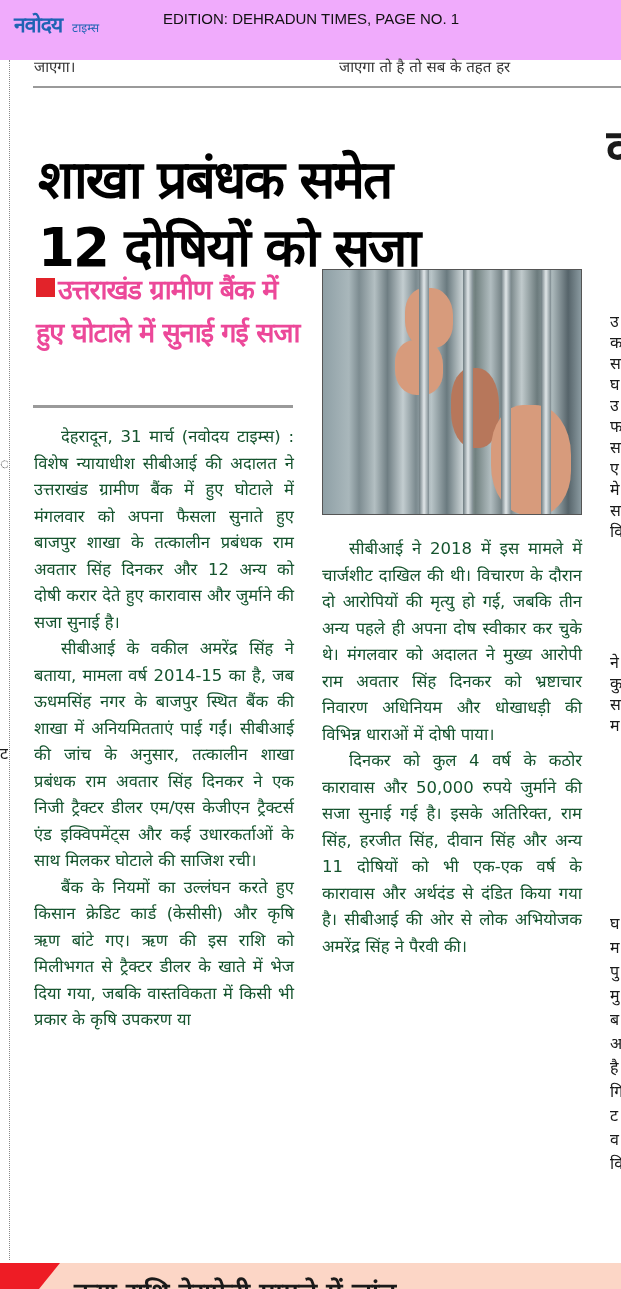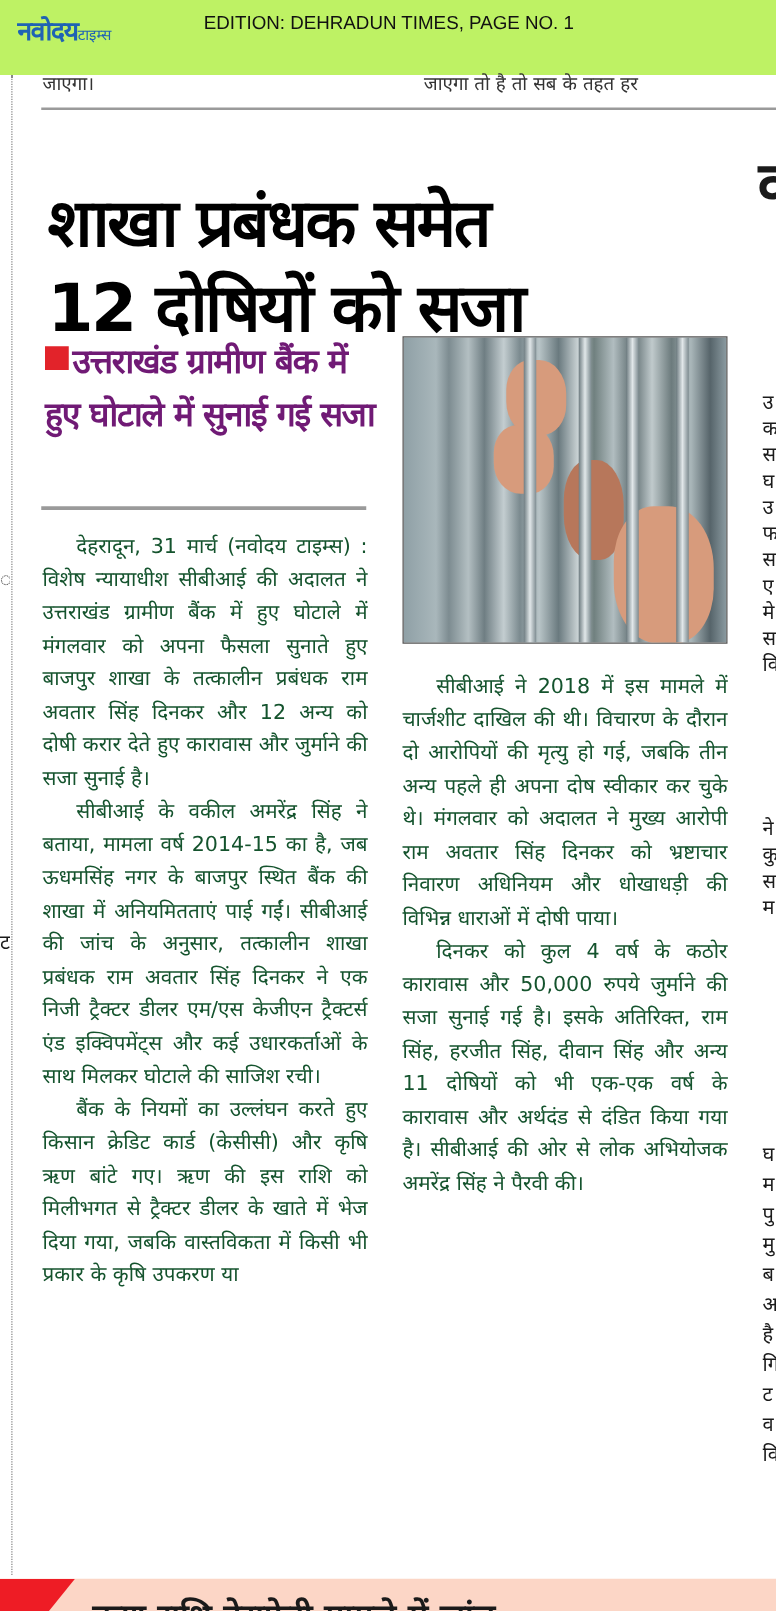--- a/index.html
+++ b/index.html
@@ -1,27 +1,27 @@
 <!DOCTYPE html>
 <html><head>
   <meta charset="utf-8">
   <style>
     html, body { margin:0; padding:0; }
     body { width:621px; height:1289px; overflow:hidden; background:#ffffff; position:relative; font-family:"DejaVu Sans", sans-serif; color:#1a1a1a; }
-    .topbar { position:absolute; left:0; top:0; width:621px; height:60px; background:#bef264; }
+    .topbar { position:absolute; left:0; top:0; width:621px; height:60px; background:#f0abfc; }
     .logo { position:absolute; left:14px; top:10px; display:flex; align-items:baseline; }
     .logo-main { color:#1f63b4; font-weight:bold; font-size:21px; letter-spacing:-1px; }
-    .logo-sub { color:#1f63b4; font-size:12px; margin-left:0; }
+    .logo-sub { color:#1f63b4; font-size:12px; margin-left:10px; }
     .edition { position:absolute; left:163px; top:9px; font-family:"Liberation Sans", sans-serif; font-size:15px; line-height:20px; color:#111; }
     .vline-left { position:absolute; left:9px; top:60px; height:1200px; border-left:1px dotted #888; }
     .prev-text { position:absolute; top:58px; font-size:15px; color:#333; white-space:nowrap; overflow:hidden; height:18px; line-height:18px; }
     .hrule { position:absolute; left:33px; top:86px; width:588px; height:2px; background:#9a9a9a; }
     .headline { position:absolute; left:38px; top:108px; width:560px; font-family:"DejaVu Sans", sans-serif; font-weight:bold; font-size:53px; line-height:68px; color:#000000; letter-spacing:-2px;margin-top:38px; }
     .right-frag-head { position:absolute; left:606px; top:112px; font-weight:bold; font-size:50px; color:#1a1a1a; overflow:hidden; width:15px; }
-    .subhead { position:absolute; left:36px; top:268px; width:265px; font-weight:bold; font-size:27px; line-height:43px; color:#701a75; letter-spacing:-1px; }
+    .subhead { position:absolute; left:36px; top:268px; width:265px; font-weight:bold; font-size:27px; line-height:43px; color:#ec4899; letter-spacing:-1px; }
     .red-bullet { display:inline-block; width:19px; height:19px; background:#e2232a; margin-right:3px; vertical-align:2px; }
     .sub-rule { position:absolute; left:33px; top:405px; width:260px; height:3px; background:#9a9a9a; }
     .col { position:absolute; font-size:16.5px; line-height:26.5px; text-align:justify; color:#14532d; }
     .col p { margin:0; text-indent:27px; }
     .col p.noindent { text-indent:0; }
     .col1 { left:34px; top:424px; width:260px; }
     .col2 { left:322px; top:536px; width:260px; }
     .photo { position:absolute; left:322px; top:269px; width:258px; height:244px; border:1px solid #555; overflow:hidden;
       background: linear-gradient(90deg, #8fa0a6 0%, #a9b7bb 10%, #7d8c91 14%, #b3bfc2 20%, #6f7e83 25%, #c3cdd0 31%, #7b8a8f 36%, #b8c4c7 42%, #6a7a7f 48%, #c9d2d4 54%, #70807f 59%, #b1bdc0 65%, #5c6b6e 71%, #c0cacc 77%, #6c7b7d 83%, #aab7ba 89%, #56646a 95%, #8a9aa0 100%); }
     .photo .hand { position:absolute; background:#d79b7c; border-radius:40% 45% 40% 45%; }

